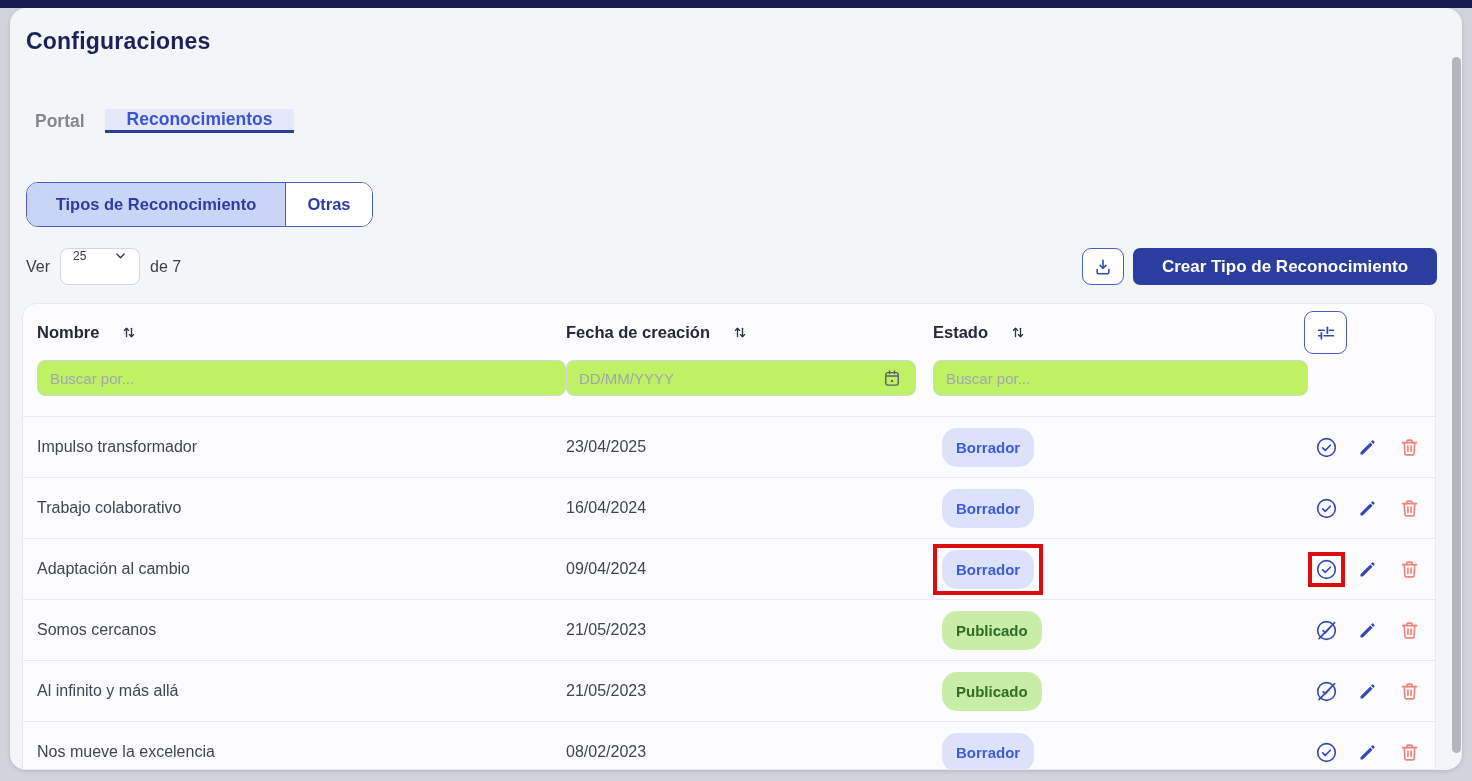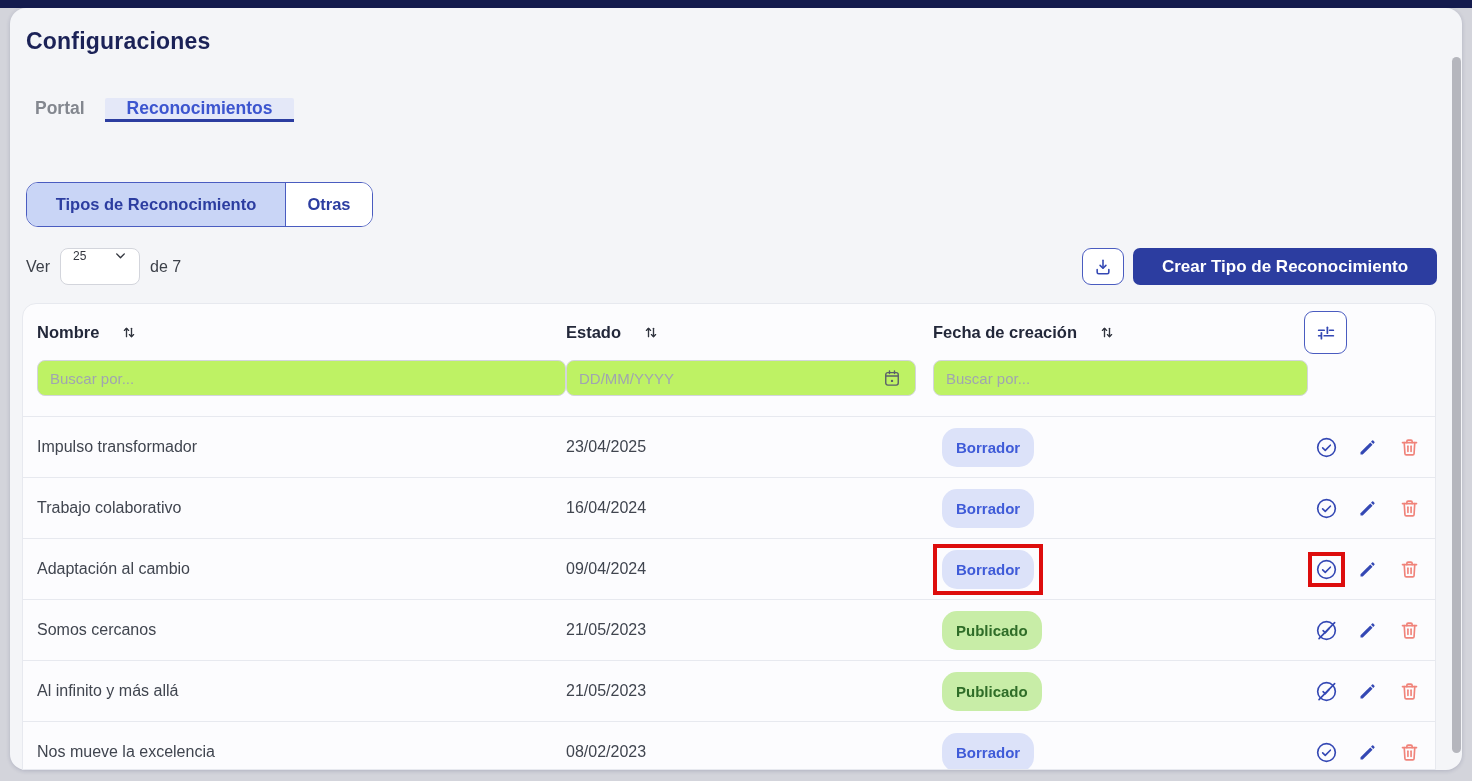--- a/index.html
+++ b/index.html
@@ -14,21 +14,21 @@
   *{box-sizing:border-box;margin:0;padding:0;font-family:"Liberation Sans","DejaVu Sans",sans-serif;}
   html,body{width:1472px;height:781px;overflow:hidden;background:var(--outer-bg);}
   .top-strip{position:absolute;left:0;top:0;width:1472px;height:8px;background:var(--navy-strip);}
   .page-card{position:absolute;left:10px;top:8px;width:1452px;height:762px;background:var(--card-bg);
     border-radius:16px;box-shadow:0 1px 4px rgba(20,27,78,.18);overflow:hidden;}
   .scroll-thumb{position:absolute;left:1442px;top:49px;width:9px;height:696px;background:var(--scroll-thumb);border-radius:5px;}
 
   .page-title{position:absolute;left:16px;top:20px;font-size:23px;font-weight:700;color:var(--title);letter-spacing:.2px;}
 
   
-  .tabs{position:absolute;left:25px;top:90px;height:46px;display:flex;align-items:flex-start;}
+  .tabs{position:absolute;left:25px;top:90px;height:46px;display:flex;align-items:center;}
   .tab{display:flex;align-items:center;padding:0 22px;font-size:17.5px;font-weight:600;color:var(--gray-text);cursor:pointer;}
   .tab.portal{padding:0 20px 0 0;}
   .tab.active{background:var(--tab-bg);color:var(--tab-text);border-bottom:3px solid var(--accent);border-radius:2px 2px 0 0;}
 
   
   .segmented{position:absolute;left:16px;top:174px;height:45px;display:flex;border:1px solid var(--seg-border);
     border-radius:12px;overflow:hidden;background:#fff;}
   .segment{display:flex;align-items:center;justify-content:center;font-size:16.5px;font-weight:700;color:var(--accent);cursor:pointer;}
   .segment.first{width:259px;background:var(--seg-fill);border-right:1px solid var(--seg-border);}
   .segment.second{width:86px;background:#fff;}
@@ -141,32 +141,32 @@
         <span class="sort-icon">
             <svg width="14" height="15" viewBox="0 0 16 18" fill="none" stroke="currentColor" stroke-width="1.6" stroke-linecap="round" stroke-linejoin="round">
               <path d="M5 14V4"></path>
               <polyline points="2.5 6.5 5 4 7.5 6.5"></polyline>
               <path d="M11 4v10"></path>
               <polyline points="8.5 11.5 11 14 13.5 11.5"></polyline>
             </svg>
           </span>
       </div>
       <div class="th">
-        <span>Estado</span>
+        <span>Fecha de creación</span>
         <span class="sort-icon">
             <svg width="14" height="15" viewBox="0 0 16 18" fill="none" stroke="currentColor" stroke-width="1.6" stroke-linecap="round" stroke-linejoin="round">
               <path d="M5 14V4"></path>
               <polyline points="2.5 6.5 5 4 7.5 6.5"></polyline>
               <path d="M11 4v10"></path>
               <polyline points="8.5 11.5 11 14 13.5 11.5"></polyline>
             </svg>
           </span>
       </div>
       <div class="th">
-        <span>Fecha de creación</span>
+        <span>Estado</span>
         <span class="sort-icon">
             <svg width="14" height="15" viewBox="0 0 16 18" fill="none" stroke="currentColor" stroke-width="1.6" stroke-linecap="round" stroke-linejoin="round">
               <path d="M5 14V4"></path>
               <polyline points="2.5 6.5 5 4 7.5 6.5"></polyline>
               <path d="M11 4v10"></path>
               <polyline points="8.5 11.5 11 14 13.5 11.5"></polyline>
             </svg>
           </span>
       </div>
       <div></div>

